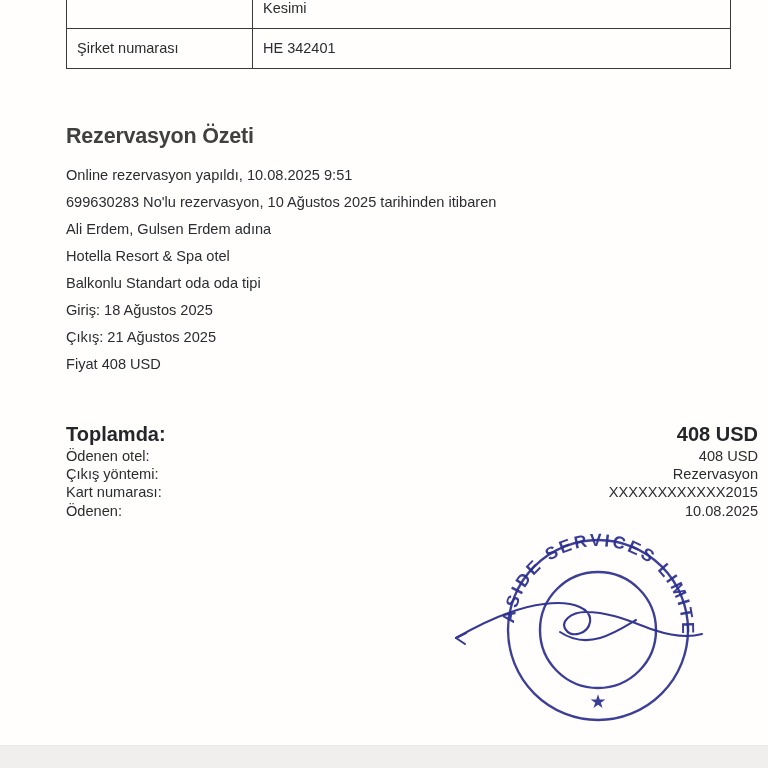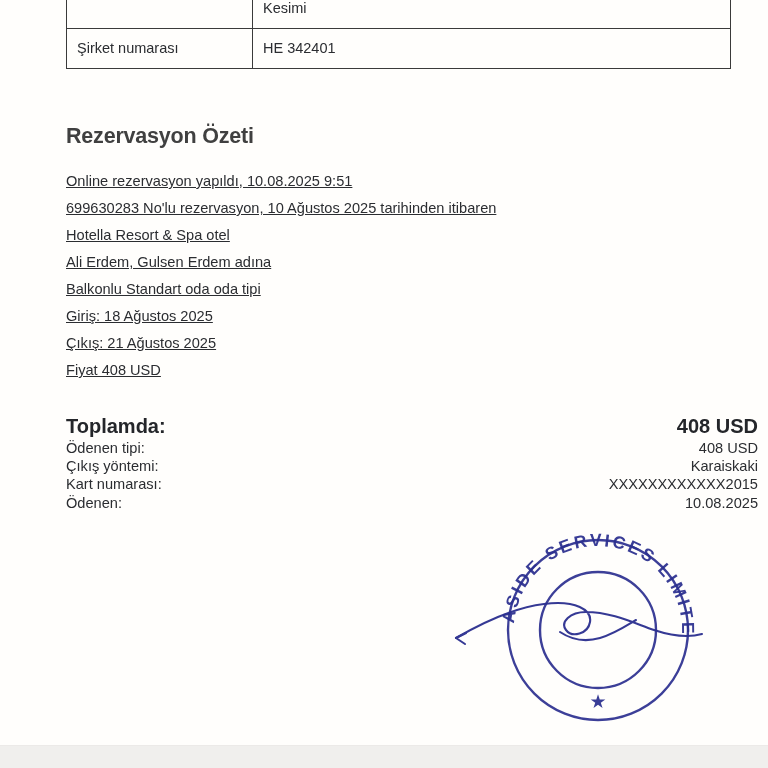--- a/index.html
+++ b/index.html
@@ -52,23 +52,22 @@
     font-size: 21.5px;
     font-weight: bold;
     letter-spacing: -0.2px;
     color: #404040;
   }
 
   
   .summary-lines {
     position: absolute;
     left: 66px;
-    top: 168px;
+    top: 162px;
     width: 640px;
-    text-decoration: underline;
   }
   .summary-line {
     font-size: 14.6px;
     line-height: 27px;
     color: #2b2d31;
     white-space: nowrap;
   }
 
   
   .totals {
@@ -88,20 +87,21 @@
     font-size: 14.6px;
     color: #2b2d31;
     white-space: nowrap;
   }
   .totals-row.grand .lbl,
   .totals-row.grand .val {
     font-size: 20px;
     font-weight: bold;
     line-height: 25px;
     color: #24262a;
+    margin-top: 8px;
   }
 
   
   .stamp-wrap {
     position: absolute;
     left: 440px;
     top: 528px;
     width: 270px;
     height: 195px;
     pointer-events: none;
@@ -135,40 +135,40 @@
         <td>HE 342401</td>
       </tr>
     </tbody>
   </table>
 
   <div class="section-title">Rezervasyon Özeti</div>
 
   <div class="summary-lines">
     <div class="summary-line">Online rezervasyon yapıldı, 10.08.2025 9:51</div>
     <div class="summary-line">699630283 No'lu rezervasyon, 10 Ağustos 2025 tarihinden itibaren</div>
+    <div class="summary-line">Ali Erdem, Gulsen Erdem adına</div>
     <div class="summary-line">Hotella Resort &amp; Spa otel</div>
-    <div class="summary-line">Ali Erdem, Gulsen Erdem adına</div>
     <div class="summary-line">Balkonlu Standart oda oda tipi</div>
     <div class="summary-line">Giriş: 18 Ağustos 2025</div>
     <div class="summary-line">Çıkış: 21 Ağustos 2025</div>
     <div class="summary-line">Fiyat 408 USD</div>
   </div>
 
   <div class="totals">
     <div class="totals-row grand">
       <span class="lbl">Toplamda:</span>
       <span class="val">408 USD</span>
     </div>
     <div class="totals-row">
-      <span class="lbl">Ödenen tipi:</span>
+      <span class="lbl">Ödenen otel:</span>
       <span class="val">408 USD</span>
     </div>
     <div class="totals-row">
       <span class="lbl">Çıkış yöntemi:</span>
-      <span class="val">Karaiskaki</span>
+      <span class="val">Rezervasyon</span>
     </div>
     <div class="totals-row">
       <span class="lbl">Kart numarası:</span>
       <span class="val">XXXXXXXXXXXX2015</span>
     </div>
     <div class="totals-row">
       <span class="lbl">Ödenen:</span>
       <span class="val">10.08.2025</span>
     </div>
   </div>

